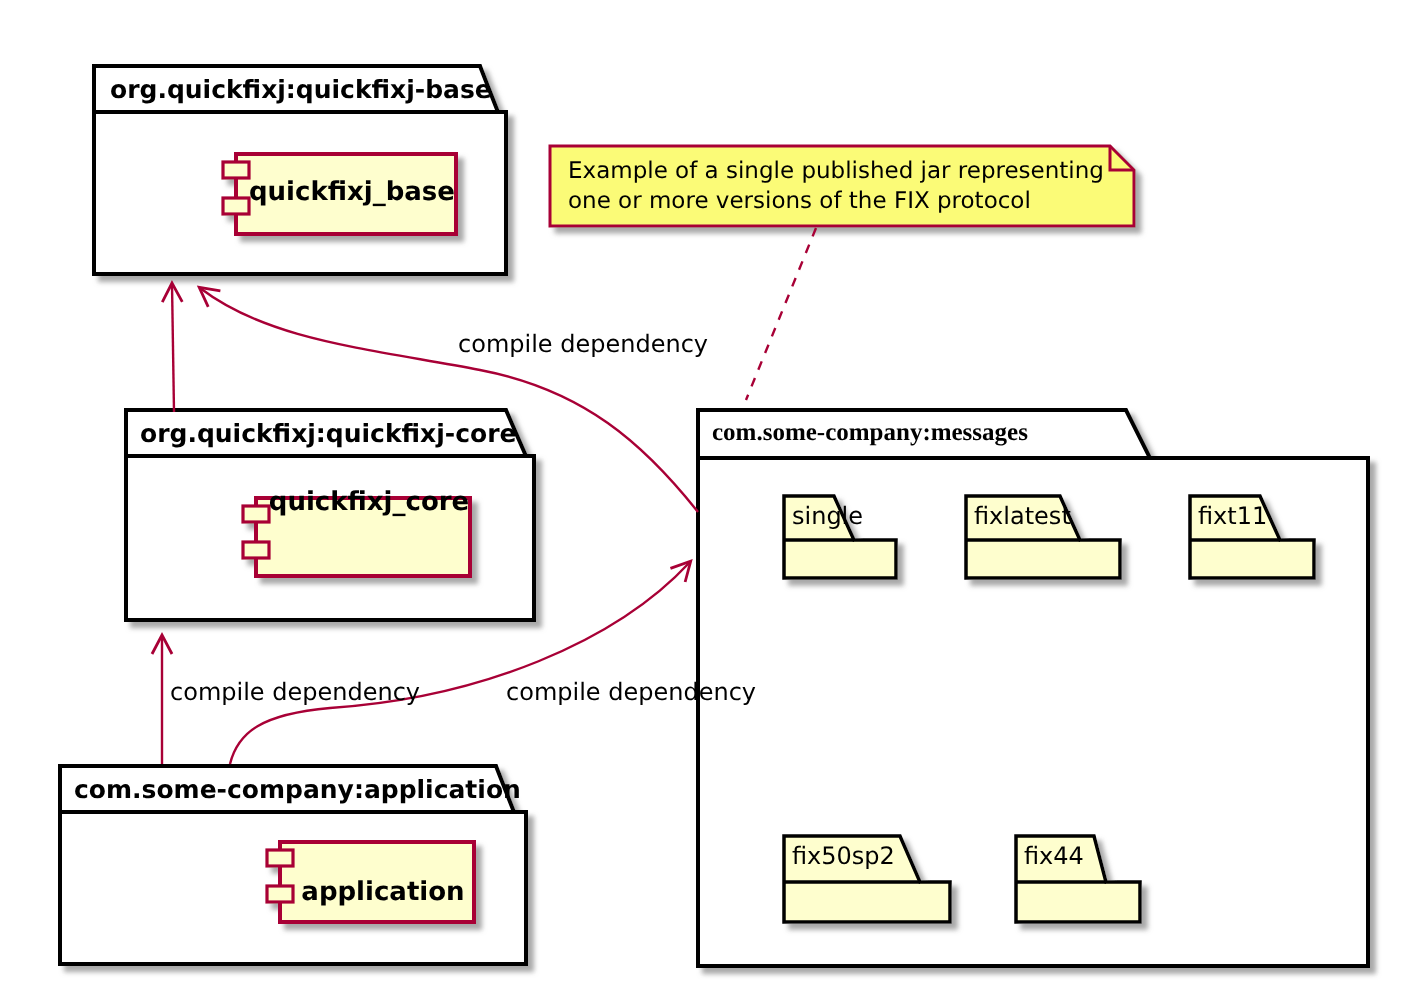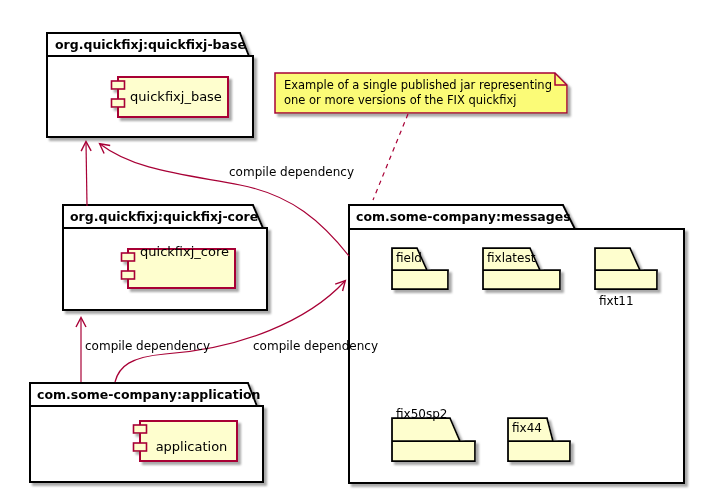--- a/index.html
+++ b/index.html
@@ -6,21 +6,21 @@
   .canvas {
     position:relative;
     width:704px; height:496px;
     background:#ffffff;
     font-family:"DejaVu Sans", "Liberation Sans", sans-serif;
     overflow:hidden;
   }
   .canvas svg { position:absolute; left:0; top:0; }
   .t { position:absolute; color:#000000; white-space:nowrap; line-height:1.2; }
   .pkg-title { font-weight:bold; font-size:12.5px; }
-  .comp-label { font-size:13px; display:flex; align-items:center; justify-content:center; }
+  .comp-label { font-size:13px; display:flex; align-items:center; justify-content:center;font-weight:bold; }
   .folder-label { font-size:12px; }
   .edge-label { font-size:12px; }
   .note-text { font-size:11.5px; line-height:15px; }
 </style>
 </head>
 <body>
 
 <div class="canvas">
 
   <svg width="704" height="496" viewBox="0 0 704 496">
@@ -100,34 +100,34 @@
     <path d="M87,206 L86,142" fill="none" stroke="#A80036" stroke-width="1.2" marker-end="url(#arrowhead)"></path>
     <path d="M349,256 C322,222 292,195 240,185 C182,174 134,170 100,144" fill="none" stroke="#A80036" stroke-width="1.2" marker-end="url(#arrowhead)"></path>
     <path d="M81,382 L81,318" fill="none" stroke="#A80036" stroke-width="1.2" marker-end="url(#arrowhead)"></path>
     <path d="M115,382 C119,366 131,357 165,354 C240,349 308,321 345,281" fill="none" stroke="#A80036" stroke-width="1.2" marker-end="url(#arrowhead)"></path>
     <path d="M408,114 L373,200" fill="none" stroke="#A80036" stroke-width="1.2" stroke-dasharray="4.5,4.5"></path>
   </svg>
 
   <div class="t pkg-title" style="left:55px; top:37px;">org.quickfixj:quickfixj-base</div>
   <div class="t pkg-title" style="left:70px; top:209px;">org.quickfixj:quickfixj-core</div>
   <div class="t pkg-title" style="left:37px; top:387px;">com.some-company:application</div>
-  <div class="t pkg-title" style="left:356px; top:209px;">com.some-company:messages</div>
+  <div class="t pkg-title" style="left:356px; top:209px;font-family:Liberation Serif, serif;">com.some-company:messages</div>
 
   <div class="t comp-label" style="left:124px; top:77px; width:104px; height:40px;">quickfixj_base</div>
   <div class="t comp-label" style="left:134px; top:232px; width:101px; height:39px;">quickfixj_core</div>
   <div class="t comp-label" style="left:146px; top:421px; width:91px; height:52px;">application</div>
 
-  <div class="t folder-label" style="left:396px; top:251px;">field</div>
+  <div class="t folder-label" style="left:396px; top:251px;">single</div>
   <div class="t folder-label" style="left:487px; top:251px;text-align:center;">fixlatest</div>
-  <div class="t folder-label" style="left:599px; top:251px;margin-top:43px;">fixt11</div>
-  <div class="t folder-label" style="left:396px; top:407px;">fix50sp2</div>
+  <div class="t folder-label" style="left:599px; top:251px;">fixt11</div>
+  <div class="t folder-label" style="left:396px; top:421px;">fix50sp2</div>
   <div class="t folder-label" style="left:512px; top:421px;">fix44</div>
 
   <div class="t note-text" style="left:284px; top:78px;">
     <div>Example of a single published jar representing</div>
-    <div>one or more versions of the FIX quickfixj</div>
+    <div>one or more versions of the FIX protocol</div>
   </div>
 
   <div class="t edge-label" style="left:229px; top:165px;">compile dependency</div>
   <div class="t edge-label" style="left:85px; top:339px;">compile dependency</div>
   <div class="t edge-label" style="left:253px; top:339px;">compile dependency</div>
 
 </div>
 
 </body></html>

